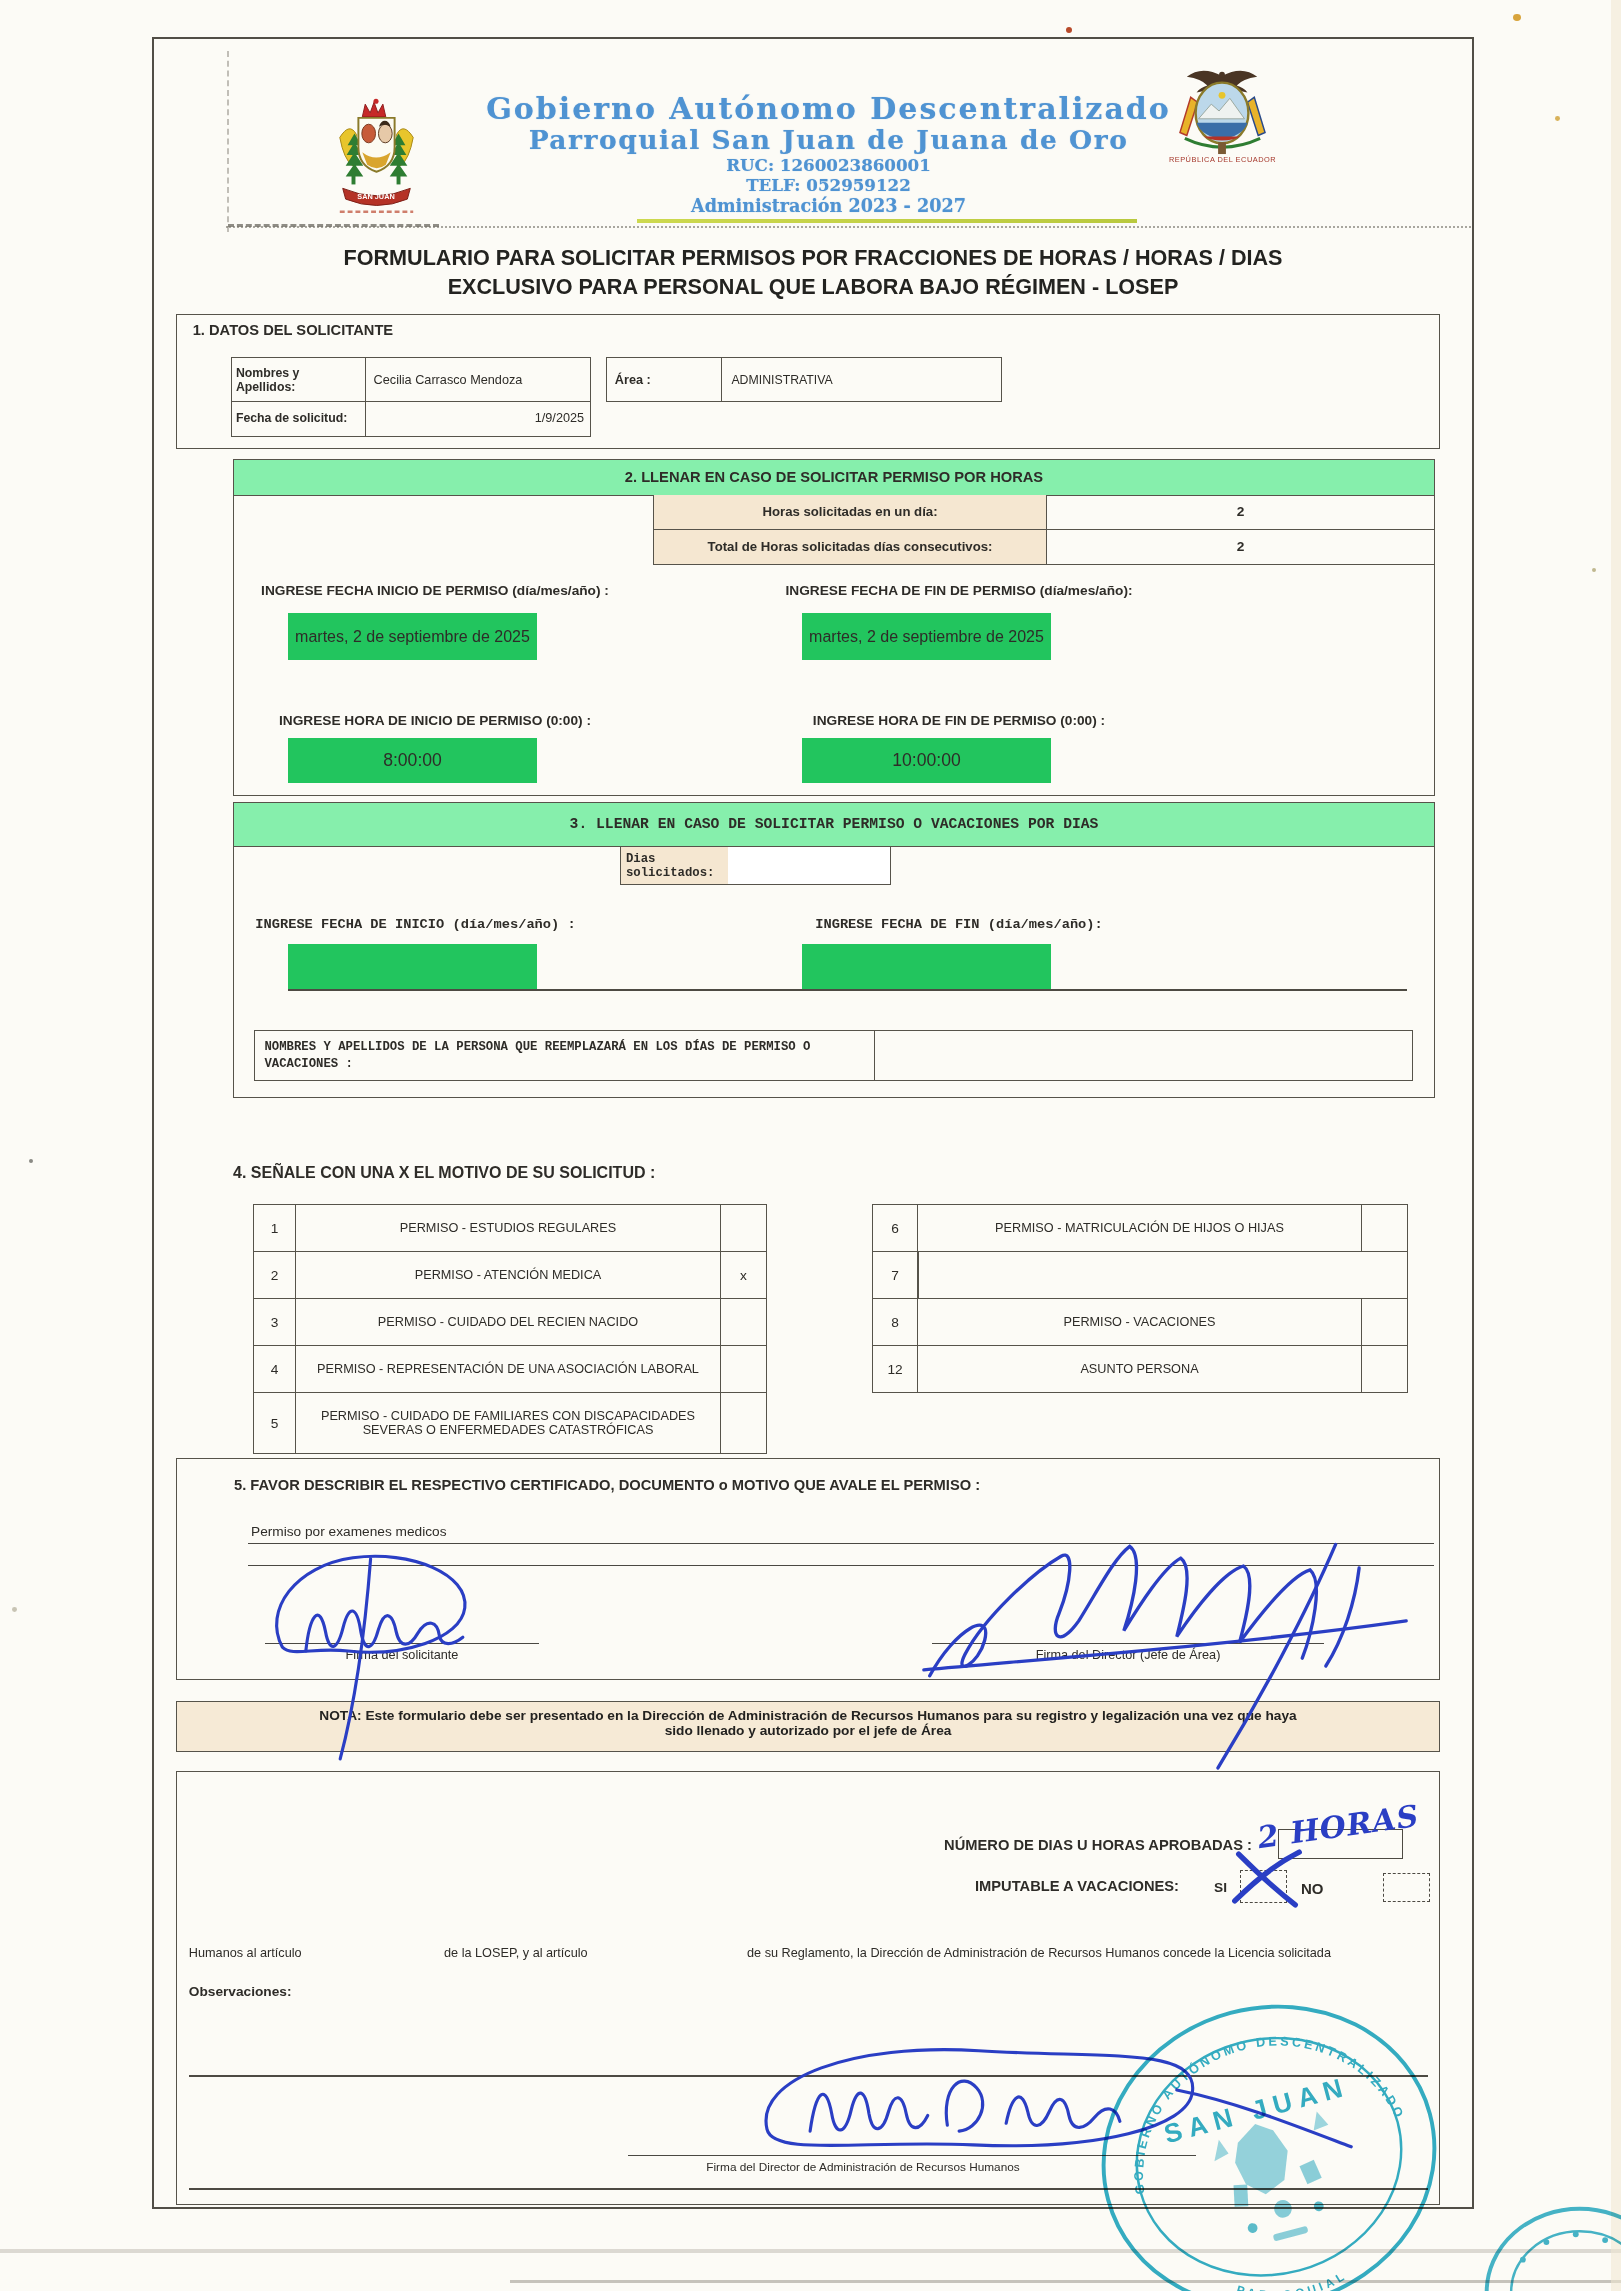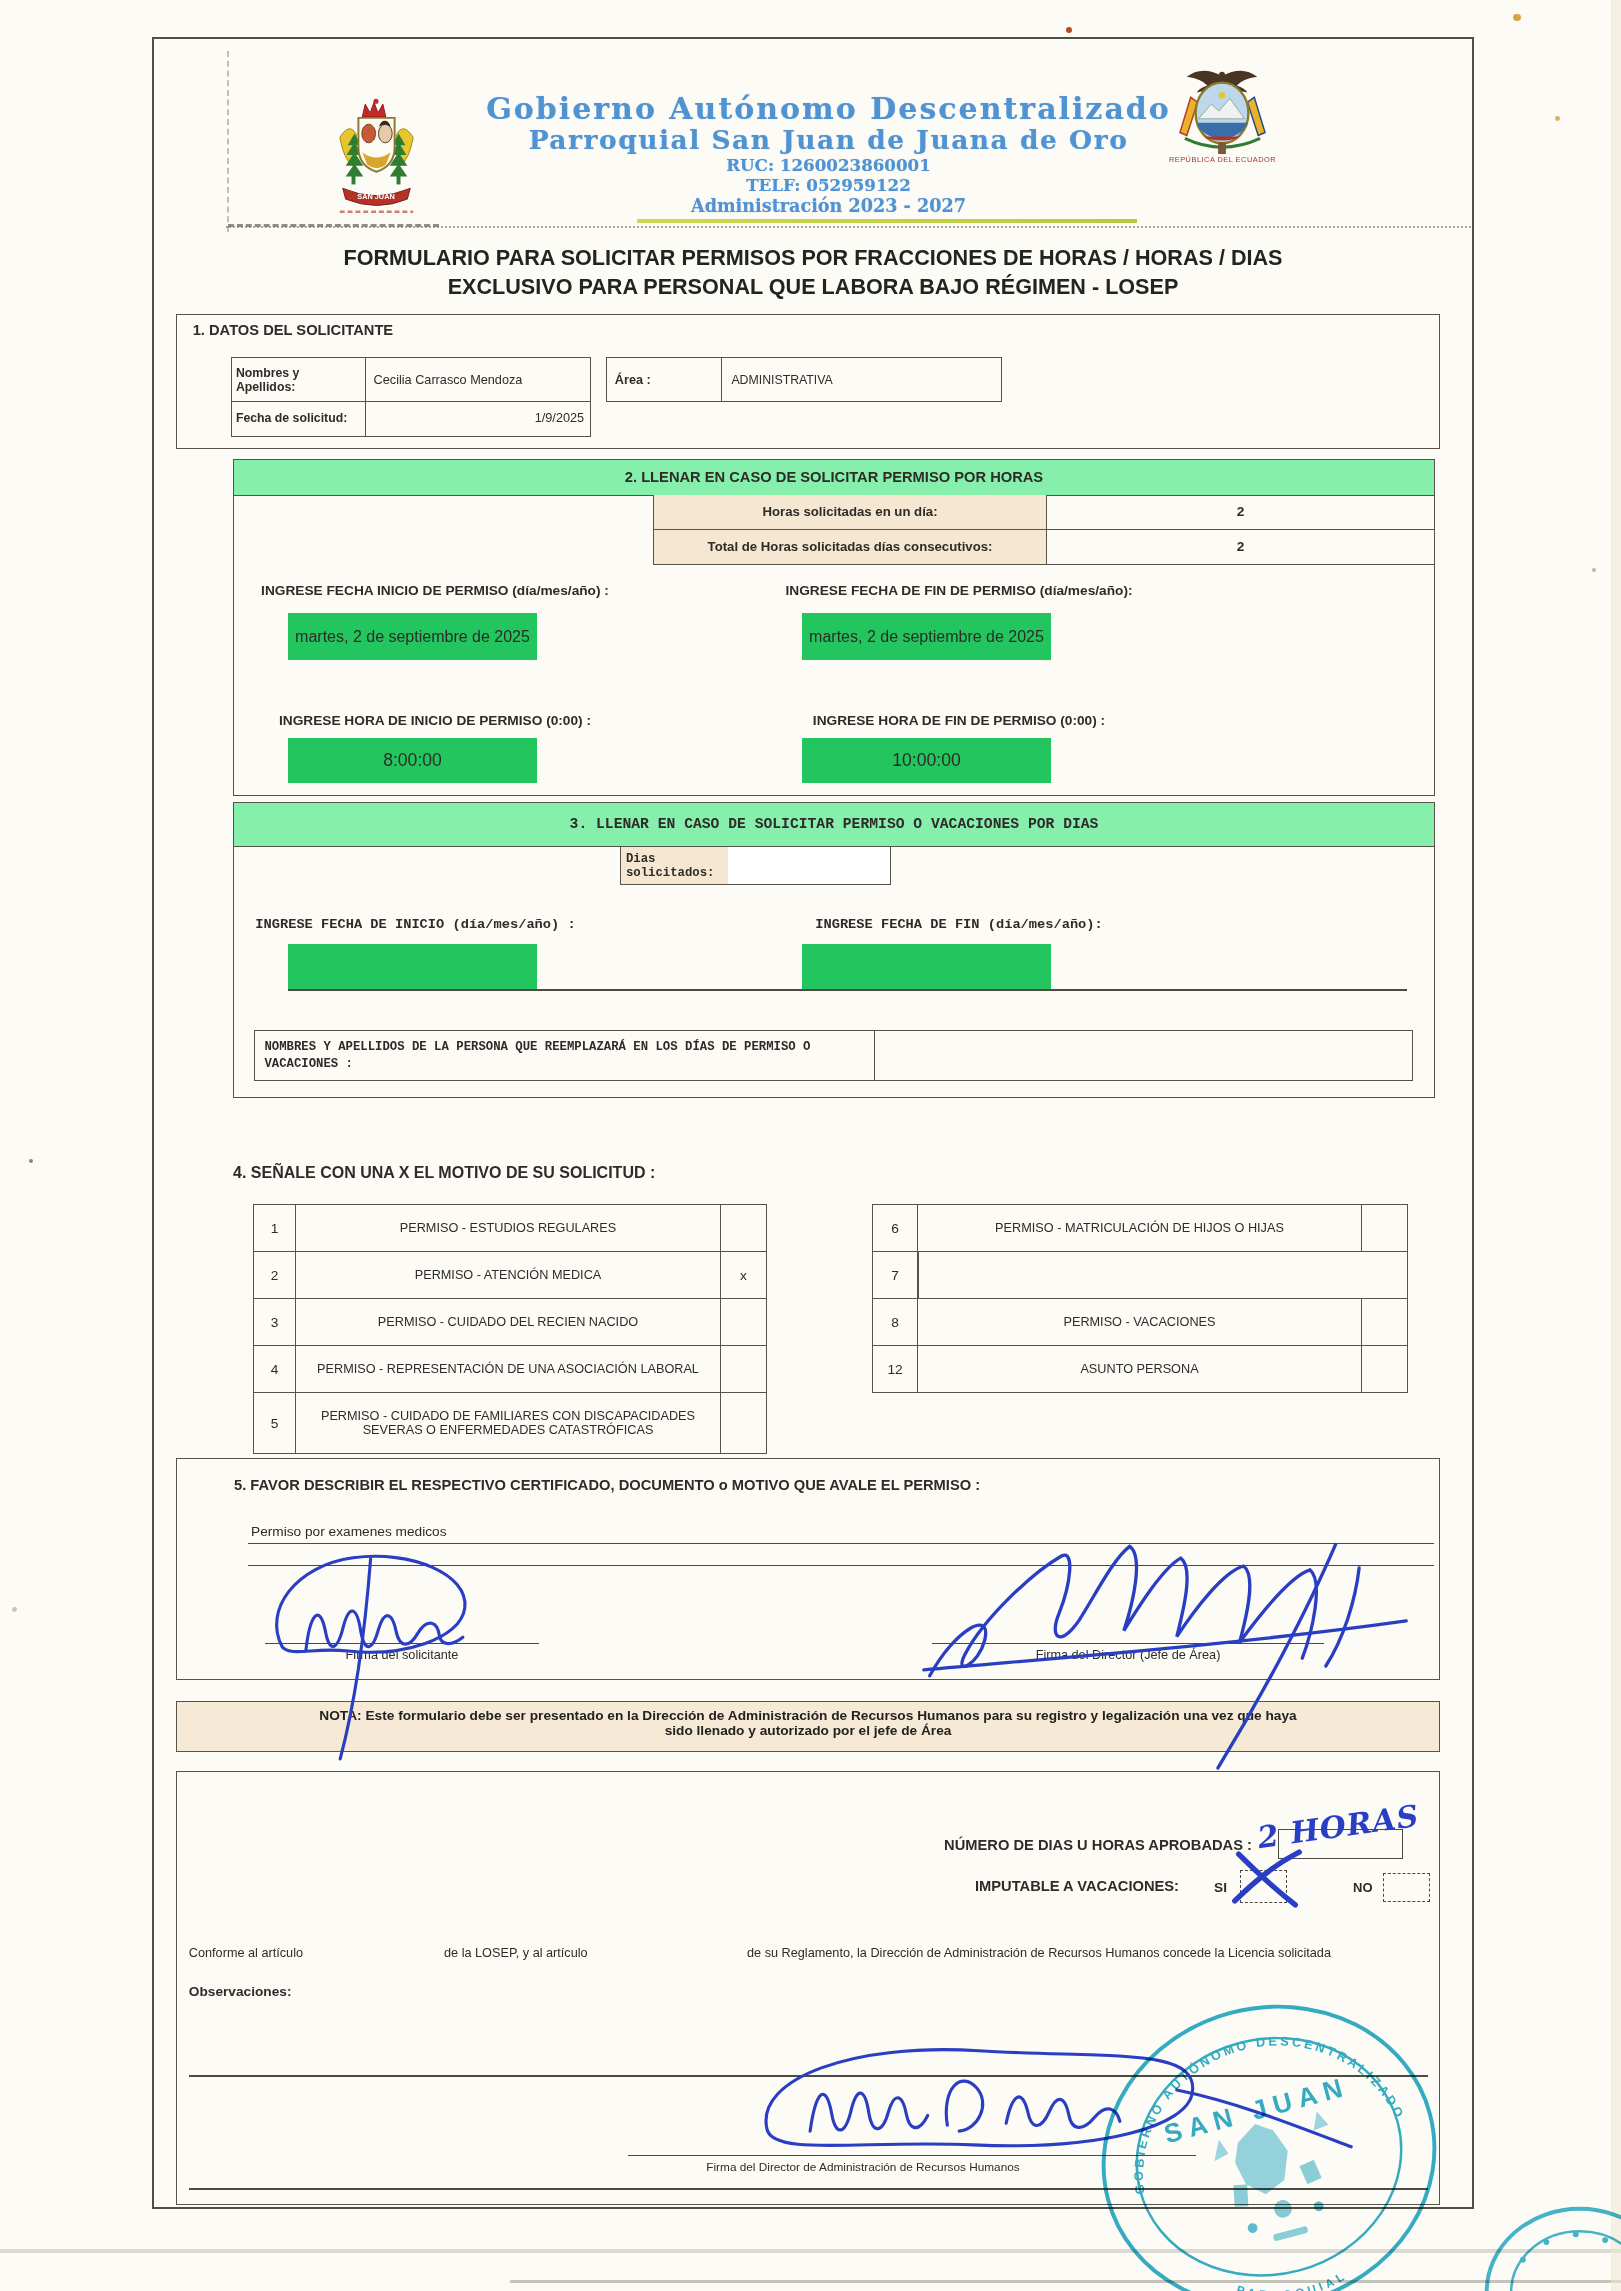--- a/index.html
+++ b/index.html
@@ -246,24 +246,24 @@
 </div>
 
 <div class="abs box" style="left:176px;top:1771px;width:1262px;height:432px;">
 
   <div class="abs rt b" style="left:392px;top:65px;width:683px;font-size:14.7px;">NÚMERO DE DIAS U HORAS APROBADAS :</div>
   <div class="abs" style="left:1101px;top:57px;width:123px;height:28px;border:1.6px solid #4d4a43;"></div>
 
   <div class="abs rt b" style="left:392px;top:106px;width:610px;font-size:14.7px;">IMPUTABLE A VACACIONES:</div>
   <div class="abs b" style="left:1037px;top:108px;font-size:13.7px;">SI</div>
   <div class="abs" style="left:1063px;top:98px;width:45px;height:31px;border:1.6px dashed #4d4a43;"></div>
-  <div class="abs b" style="left:1176px;top:108px;font-size:13px;">NO</div>
+  <div class="abs b" style="left:1124px;top:108px;font-size:15px;">NO</div>
   <div class="abs" style="left:1206px;top:101px;width:45px;height:26.5px;border:1.6px dashed #4d4a43;"></div>
 
-  <div class="abs" style="left:11.8px;top:174px;font-size:12.7px;">Conforme al artículo</div>
+  <div class="abs" style="left:11.8px;top:174px;font-size:12.7px;">Humanos al artículo</div>
   <div class="abs" style="left:267px;top:174px;font-size:12.7px;">de la LOSEP, y al artículo</div>
   <div class="abs" style="left:570px;top:174px;font-size:12.7px;">de su Reglamento, la Dirección de Administración de Recursos Humanos concede la Licencia solicitada</div>
 
   <div class="abs b" style="left:11.8px;top:212px;font-size:13.7px;">Observaciones:</div>
 
   <div class="abs" style="left:11.8px;top:303px;width:1239px;border-bottom:2px solid #4d4a43;"></div>
   <div class="abs" style="left:451px;top:383px;width:568px;border-bottom:1.8px solid #4a4842;"></div>
   <div class="abs ctr" style="left:441px;top:388px;width:490px;font-size:11.8px;">Firma del Director de Administración de Recursos Humanos</div>
   <div class="abs" style="left:11.8px;top:416px;width:1239px;border-bottom:2px solid #4d4a43;"></div>
 </div>

